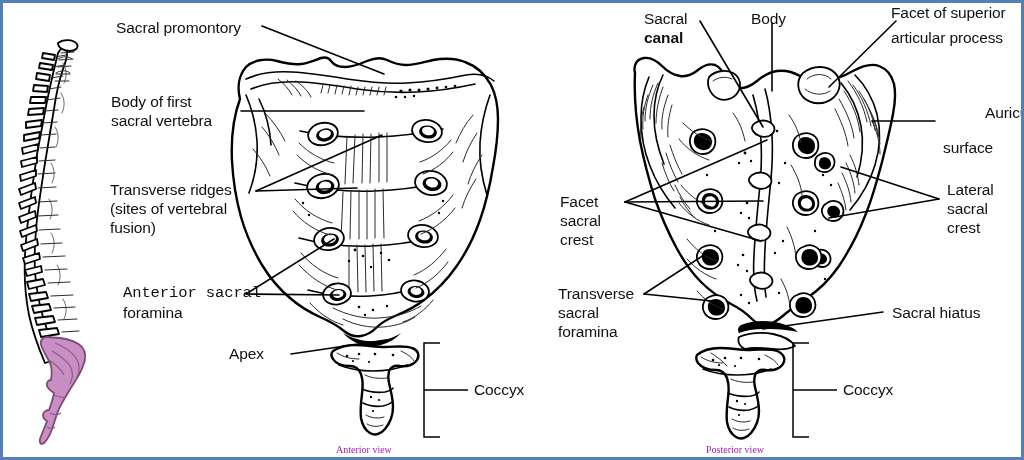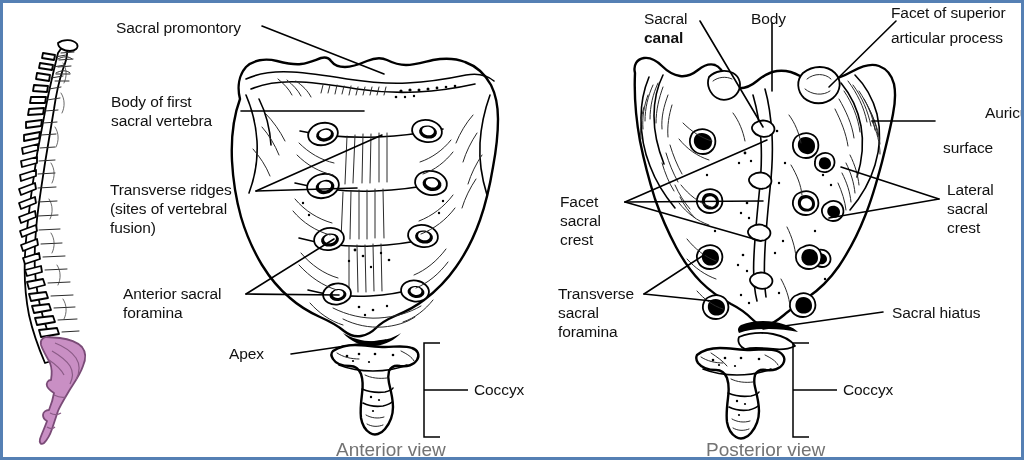--- a/index.html
+++ b/index.html
@@ -31,24 +31,24 @@
     position: absolute;
     font-family: "Liberation Sans", sans-serif;
     font-size: 15.5px;
     line-height: 19px;
     color: #111111;
     white-space: pre;
     letter-spacing: -0.1px;
   }
   .caption {
     position: absolute;
-    font-family: Liberation Sans, sans-serif;
-    font-size: 19px;
+    font-family: Liberation Serif, serif;
+    font-size: 10px;
     line-height: 19px;
-    color: #737373;
+    color: #a21caf;
     white-space: pre;
   }
   .label.right { text-align: left; }
 </style>
 </head>
 <body>
 
 <div id="figure-root">
 
   <svg id="figure-canvas" viewBox="0 0 1024 460" xmlns="http://www.w3.org/2000/svg">
@@ -598,21 +598,21 @@
 
   <div class="label" style="left:113px; top:15px;">Sacral promontory</div>
 
   <div class="label" style="left:108px; top:89px;">Body of first</div>
   <div class="label" style="left:108px; top:108px;">sacral vertebra</div>
 
   <div class="label" style="left:107px; top:177px;">Transverse ridges</div>
   <div class="label" style="left:107px; top:196px;">(sites of vertebral</div>
   <div class="label" style="left:107px; top:215px;">fusion)</div>
 
-  <div class="label" style="left:120px; top:281px;">Anterior sacral</div>
+  <div class="label" style="left:120px; top:281px;font-family:Liberation Mono, monospace;">Anterior sacral</div>
   <div class="label" style="left:120px; top:300px;">foramina</div>
 
   <div class="label" style="left:226px; top:341px;">Apex</div>
 
   <div class="label" style="left:471px; top:377px;">Coccyx</div>
 
   <div class="caption" style="left:333px; top:437px;">Anterior view</div>
 
   <div class="label" style="left:641px; top:6px;">Sacral</div>
   <div class="label" style="left:641px; top:25px;font-weight:bold;">canal</div>

